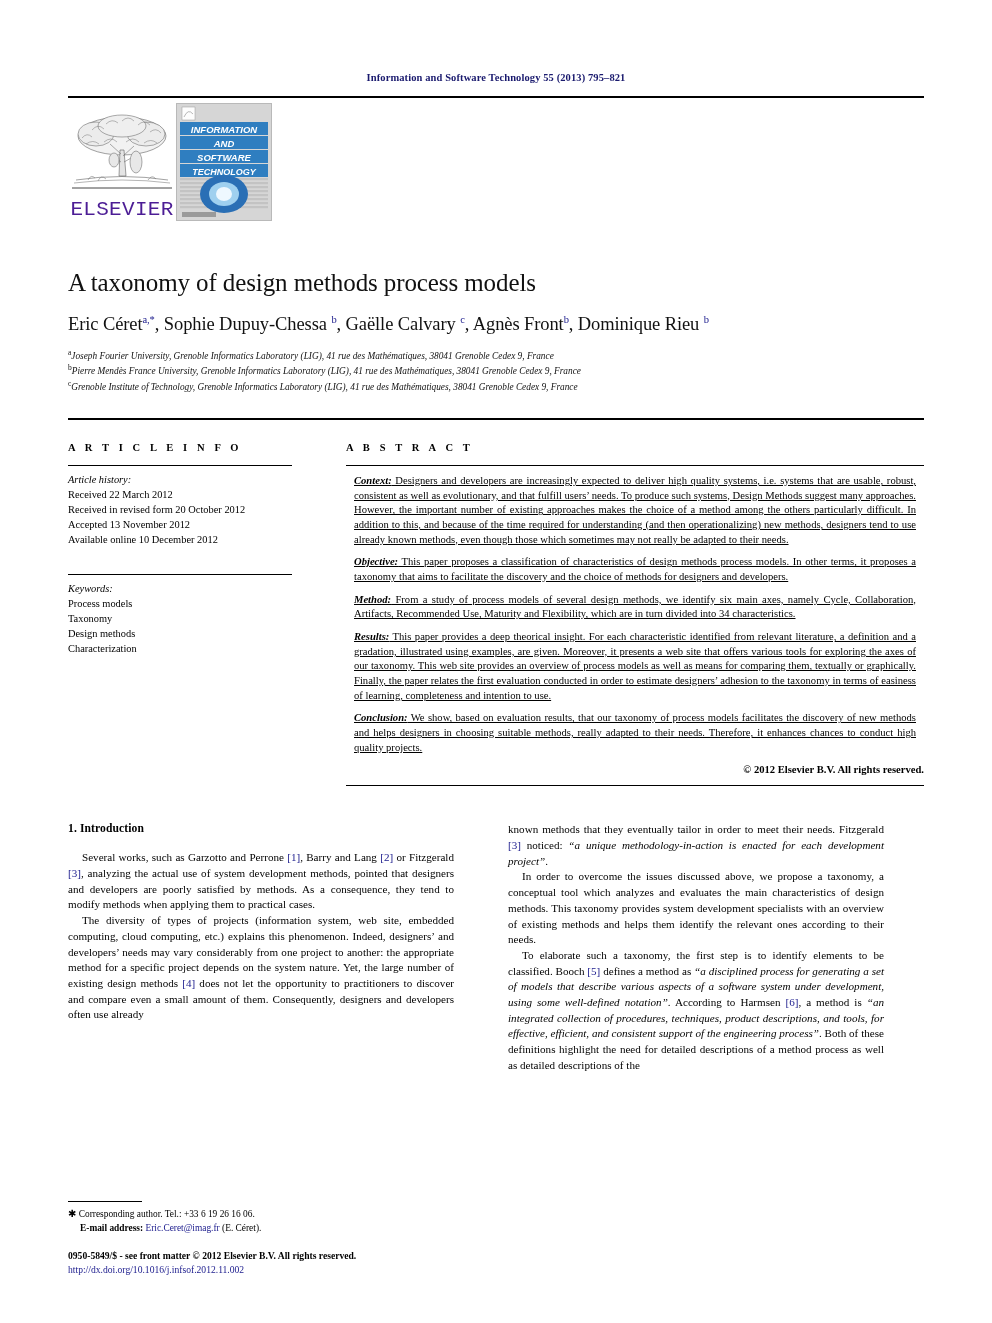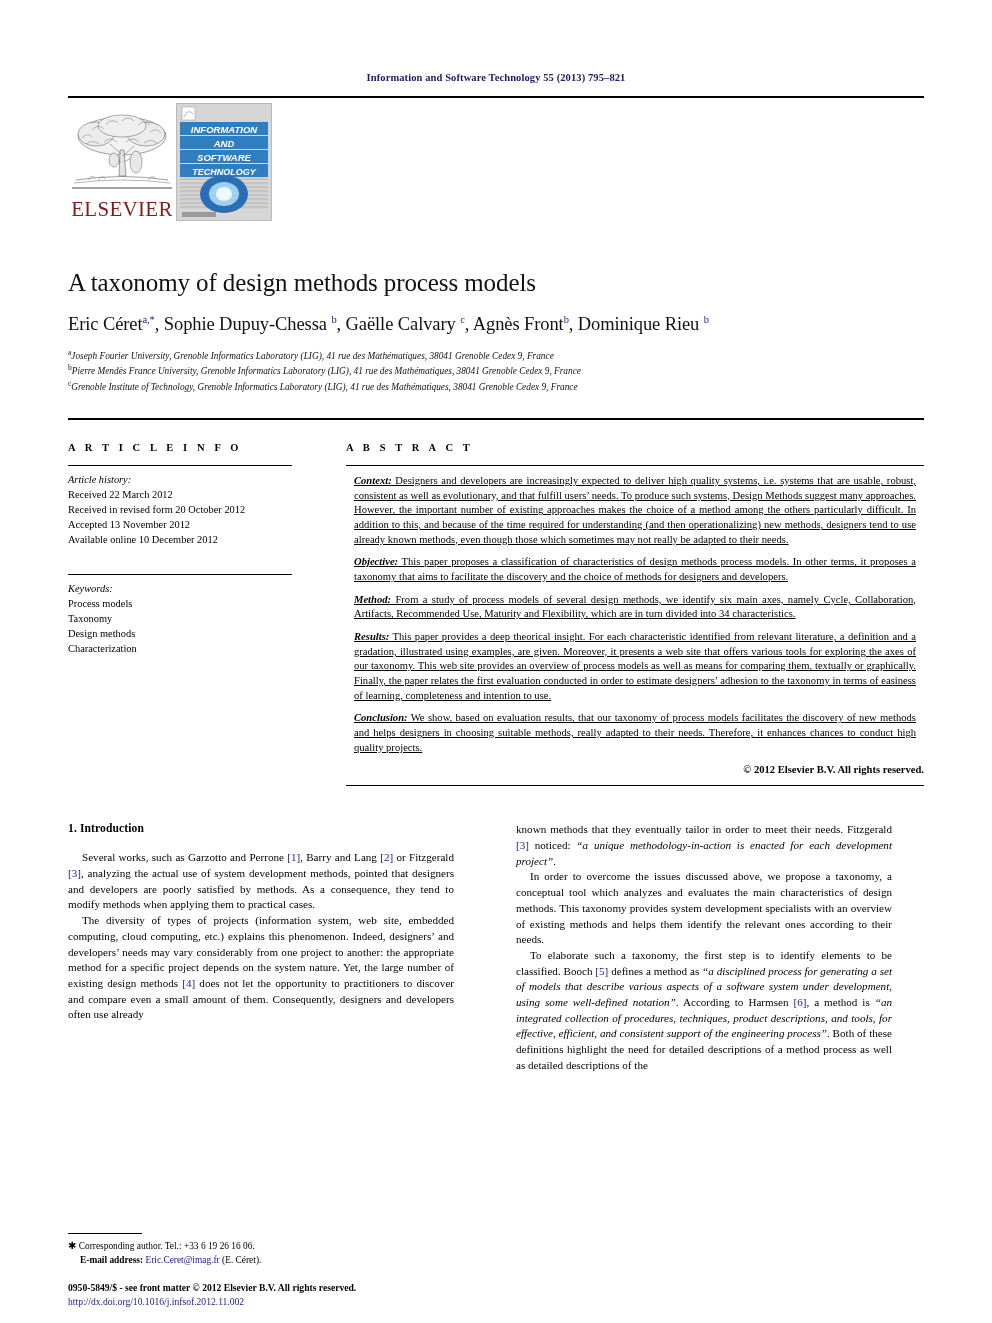--- a/index.html
+++ b/index.html
@@ -46,22 +46,22 @@
     width: 108px;
     flex: 0 0 108px;
     display: flex;
     flex-direction: column;
     align-items: center;
     justify-content: flex-end;
     padding-bottom: 1px;
   }
   .tree-svg { display:block; }
   .elsevier-word {
-    font-family: Liberation Serif, serif;
-    color: #7f1d1d;
+    font-family: Liberation Mono, monospace;
+    color: #4c1d95;
     font-size: 21px;
     letter-spacing: 0.3px;
     line-height: 1;
     margin-top: 1px;
   }
   .masthead-center {
     flex: 1 1 auto;
     background: #e6e6e6;
     margin-left: 6px;
     margin-right: 6px;
@@ -196,21 +196,20 @@
   .abs-bottom-rule {
     border-top: 1.3px solid #000;
     margin-top: 10px;
   }
 
   
   .body-cols {
     margin-top: 36px;
     display: flex;
     position: relative;
-    gap: 8px;
   }
   .bcol {
     flex: 0 0 408px;
     box-sizing: border-box;
   }
   .bcol.left { padding-right: 22px; }
   .bcol.right { padding-left: 32px; }
   h2.section-title {
     font-size: 11.6px;
     font-weight: bold;
@@ -224,21 +223,21 @@
   }
   .body-text p { margin: 0; text-indent: 14px; }
   .body-text p.noindent { text-indent: 0; }
   .ref { color: #1a1a8c; }
   .it { font-style: italic; }
 
   
   .footnote-wrap {
     position: absolute;
     left: 68px;
-    bottom: 14px;
+    bottom: 46px;
     width: 408px;
     box-sizing: border-box;
     padding-right: 22px;
   }
   .fn-rule {
     border-top: 1px solid #000;
     width: 74px;
     margin-bottom: 5px;
   }
   .footnote {

